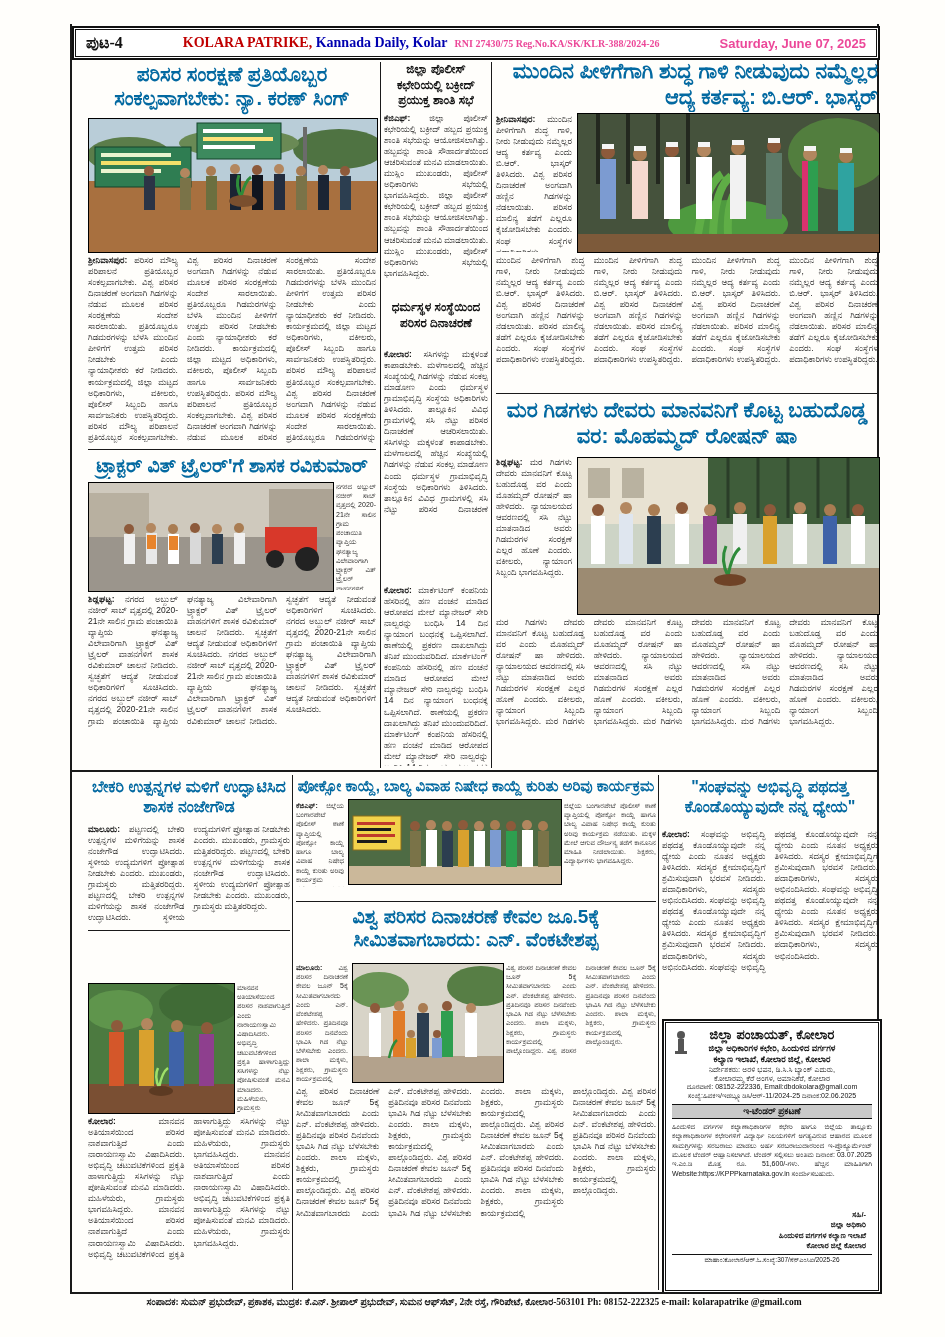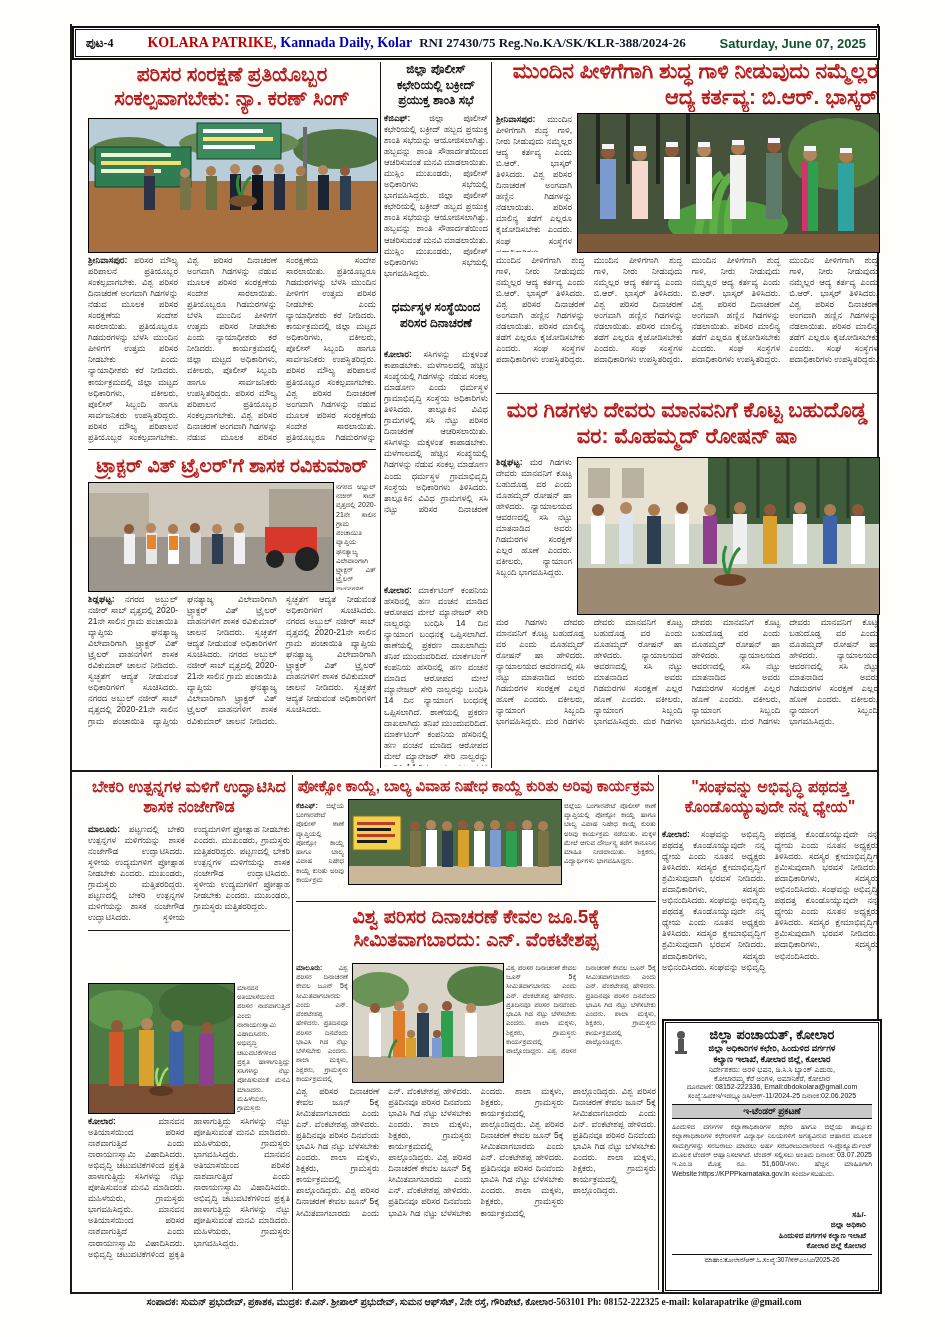--- a/index.html
+++ b/index.html
@@ -5,28 +5,28 @@
   html,body{margin:0;padding:0;background:#ffffff;}
   .page{position:relative;width:945px;height:1337px;background:#fffefb;font-family:"Liberation Sans",sans-serif;color:#111;overflow:hidden;}
   .abs{position:absolute;}
   
   .vframe{position:absolute;width:2px;background:#1a1a1a;}
   .hrule{position:absolute;height:1px;background:#1a1a1a;}
   .hrule2{position:absolute;height:2px;background:#1a1a1a;}
   
   #masthead{left:72px;top:26px;width:804px;height:30px;border:2px solid #111;background:#fff;}
   #masthead .inner{position:absolute;inset:1px;border:1px solid #111;display:flex;align-items:center;padding:0 10px;gap:10px;font-family:"Liberation Serif",serif;}
-  #masthead .pg{font-weight:bold;font-size:12px;}
+  #masthead .pg{font-weight:bold;font-size:16px;}
   #masthead .center{flex:1;text-align:center;font-size:14px;font-weight:bold;white-space:nowrap;overflow:hidden;}
   #masthead .nm{color:#c00000;}
   #masthead .sb{color:#0000b0;}
-  #masthead .rn{color:#0f172a;font-size:13px;}
-  #masthead .dt{color:#14532d;font-weight:bold;font-size:13px;font-family:"Liberation Sans",sans-serif;}
-  
-  .hl{position:absolute;font-weight:bold;text-align:center;line-height:1.22;color:#b91c1c;overflow:hidden;}
+  #masthead .rn{color:#ec4899;font-size:10px;}
+  #masthead .dt{color:#ec4899;font-weight:bold;font-size:13px;font-family:"Liberation Sans",sans-serif;}
+  
+  .hl{position:absolute;font-weight:bold;text-align:center;line-height:1.22;color:#0369a1;overflow:hidden;}
   .subhead{position:absolute;font-weight:bold;text-align:center;font-size:12px;line-height:1.3;overflow:hidden;}
   
   .bt{position:absolute;font-size:8.5px;line-height:1.3;text-align:justify;color:#1c1c1c;overflow:hidden;word-break:break-word;}
   .bt .dateline{font-weight:bold;}
   .c2{column-count:2;column-gap:9px;}
   .c3{column-count:3;column-gap:9px;}
   .c4{column-count:4;column-gap:9px;}
   .tiny{font-size:7px;line-height:1.32;}
   
   .photo{position:absolute;border:1px solid #000;background:#cfcabd;overflow:hidden;}

